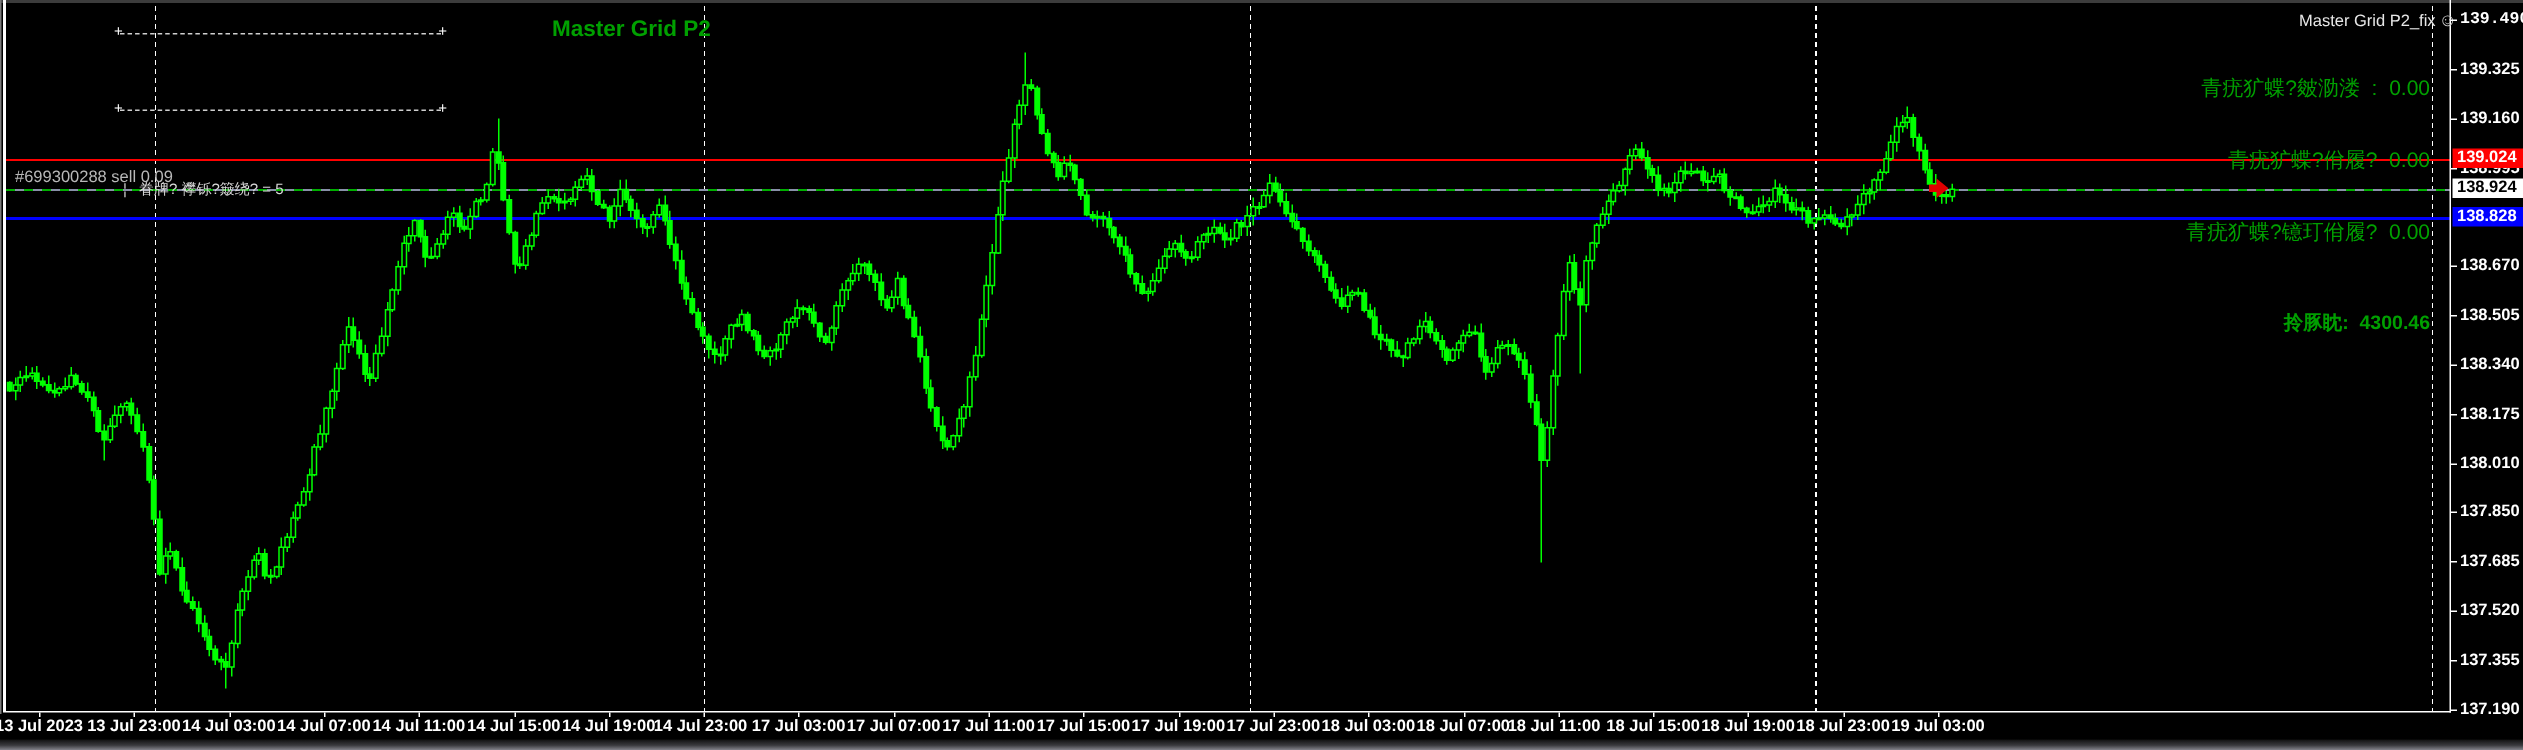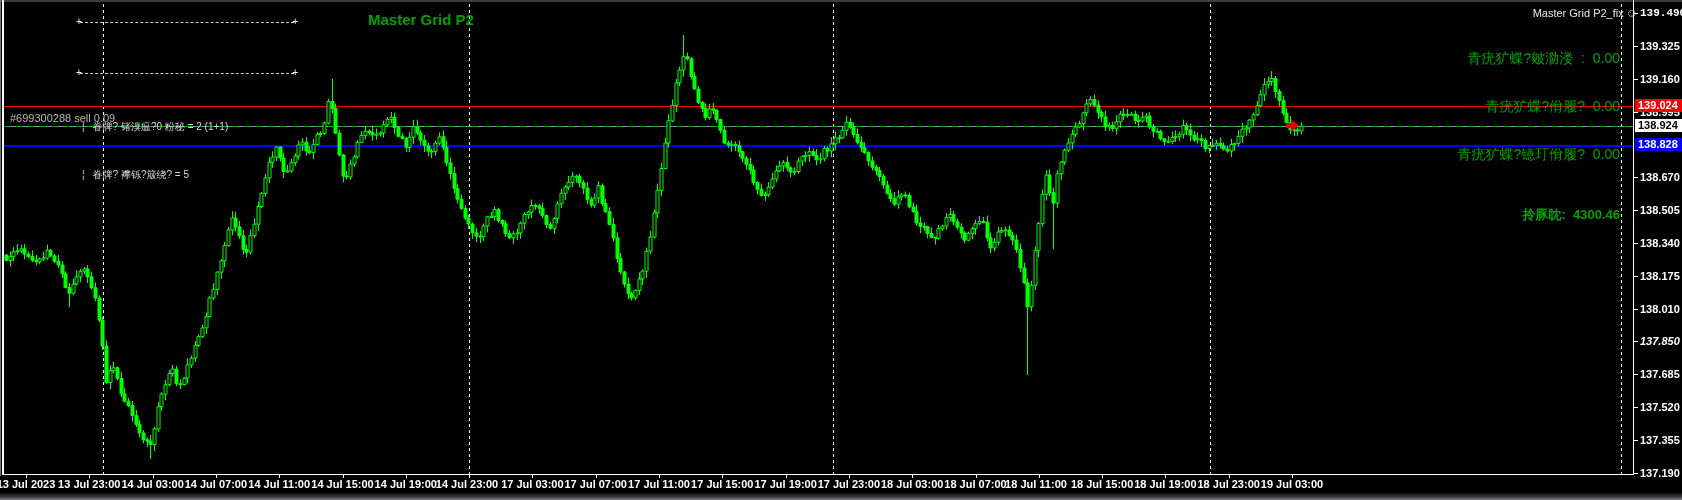--- a/index.html
+++ b/index.html
@@ -70,21 +70,20 @@
 
   <div class="chart-title">Master Grid P2</div>
 
   <div class="ind-label"><span>Master Grid P2_fix</span><span class="smiley">☺</span></div>
 
   <div class="info-box">
     <span class="corner c-tl">+</span>
     <span class="corner c-tr">+</span>
     <span class="corner c-bl">+</span>
     <span class="corner c-br">+</span>
-    <div class="info-line"><span class="bar">¦</span><span>眷牌? 锗溴瘟?0 粉秘 = 2 (1+1)</span></div>
     <div class="info-line"><span class="bar">¦</span><span>眷牌? 襻铄?簸绕? = 5</span></div>
   </div>
 
   <div class="stats">
     <div>青疣犷蝶?皴泐溇  :  0.00</div>
     <div>青疣犷蝶?佾履?  0.00</div>
     <div>青疣犷蝶?镱玎佾履?  0.00</div>
     <div class="balance">拎豚眈:  4300.46</div>
   </div>
 
@@ -103,21 +102,21 @@
       <div class="ptick" style="top: 177px;">138.670</div>
       <div class="ptick-mark" style="top: 210px;"></div>
       <div class="ptick" style="top: 210px;">138.505</div>
       <div class="ptick-mark" style="top: 243px;"></div>
       <div class="ptick" style="top: 243px;">138.340</div>
       <div class="ptick-mark" style="top: 276px;"></div>
       <div class="ptick" style="top: 276px;">138.175</div>
       <div class="ptick-mark" style="top: 309px;"></div>
       <div class="ptick" style="top: 309px;">138.010</div>
       <div class="ptick-mark" style="top: 341px;"></div>
-      <div class="ptick" style="top: 341px; font-style: italic;">137.850</div>
+      <div class="ptick" style="top: 341px;">137.850</div>
       <div class="ptick-mark" style="top: 374px;"></div>
       <div class="ptick" style="top: 374px;">137.685</div>
       <div class="ptick-mark" style="top: 407px;"></div>
       <div class="ptick" style="top: 407px;">137.520</div>
       <div class="ptick-mark" style="top: 440px;"></div>
       <div class="ptick" style="top: 440px;">137.355</div>
       <div class="ptick-mark" style="top: 473px;"></div>
       <div class="ptick" style="top: 473px;">137.190</div>
       <div class="pbadge" style="top: 106.2px; background: rgb(255, 0, 0); color: rgb(255, 255, 255);">139.024</div>
       <div class="pbadge" style="top: 126.2px; background: rgb(255, 255, 255); color: rgb(0, 0, 0);">138.924</div>

